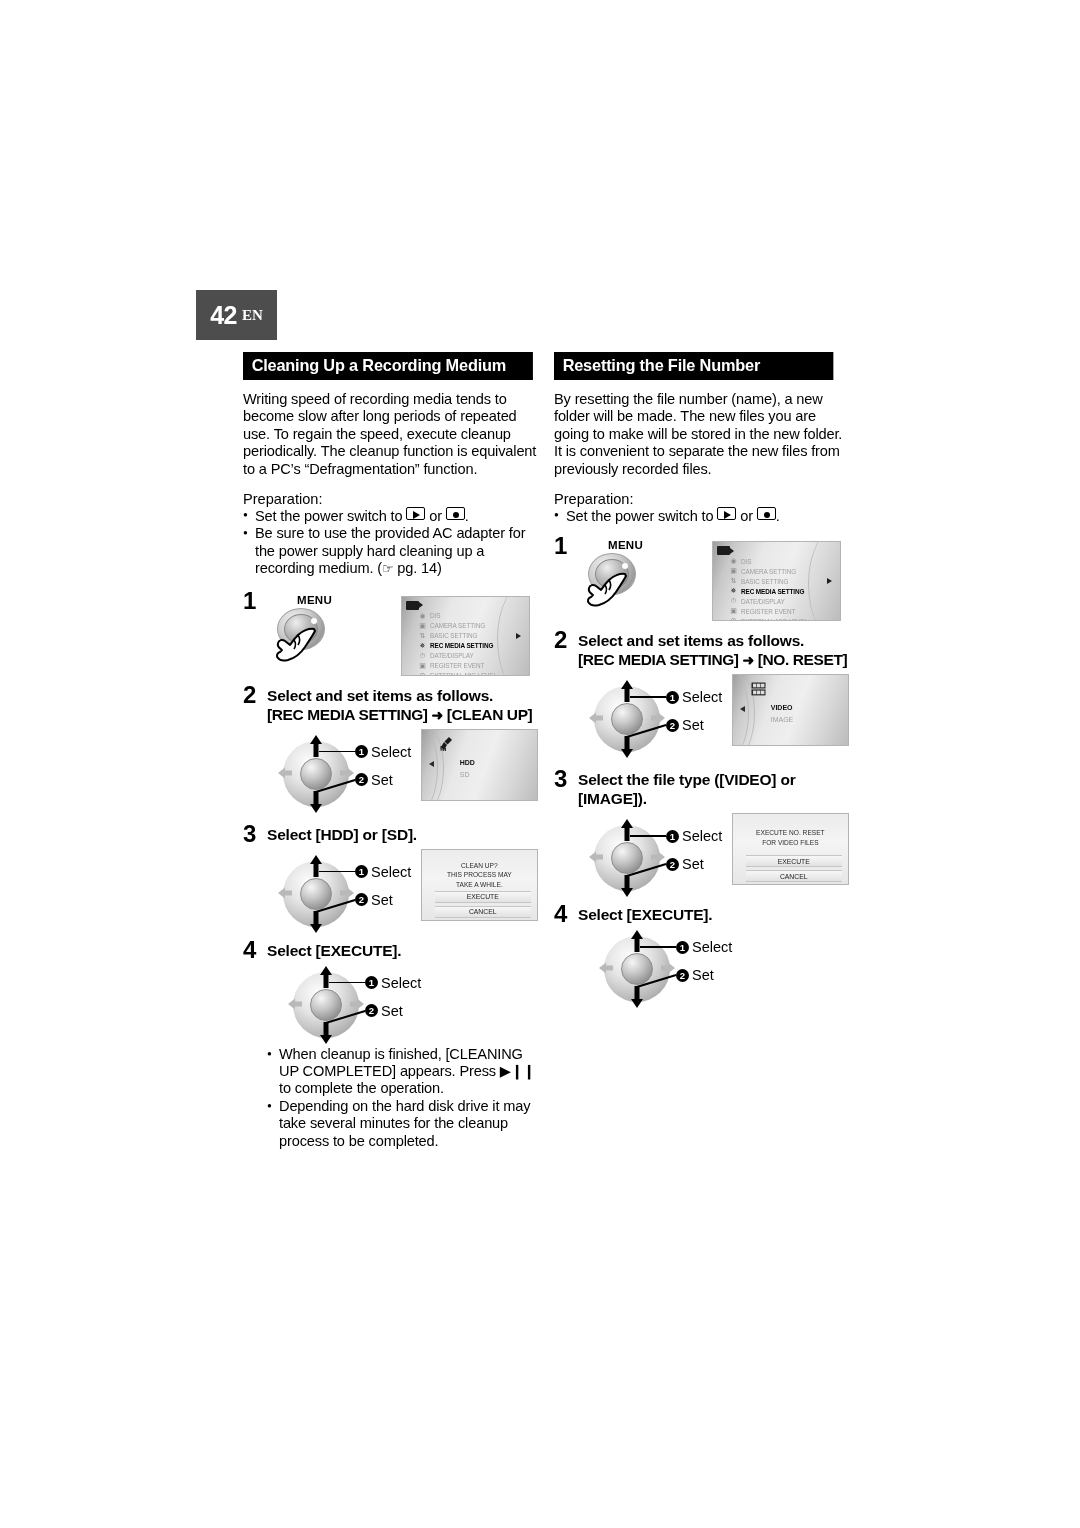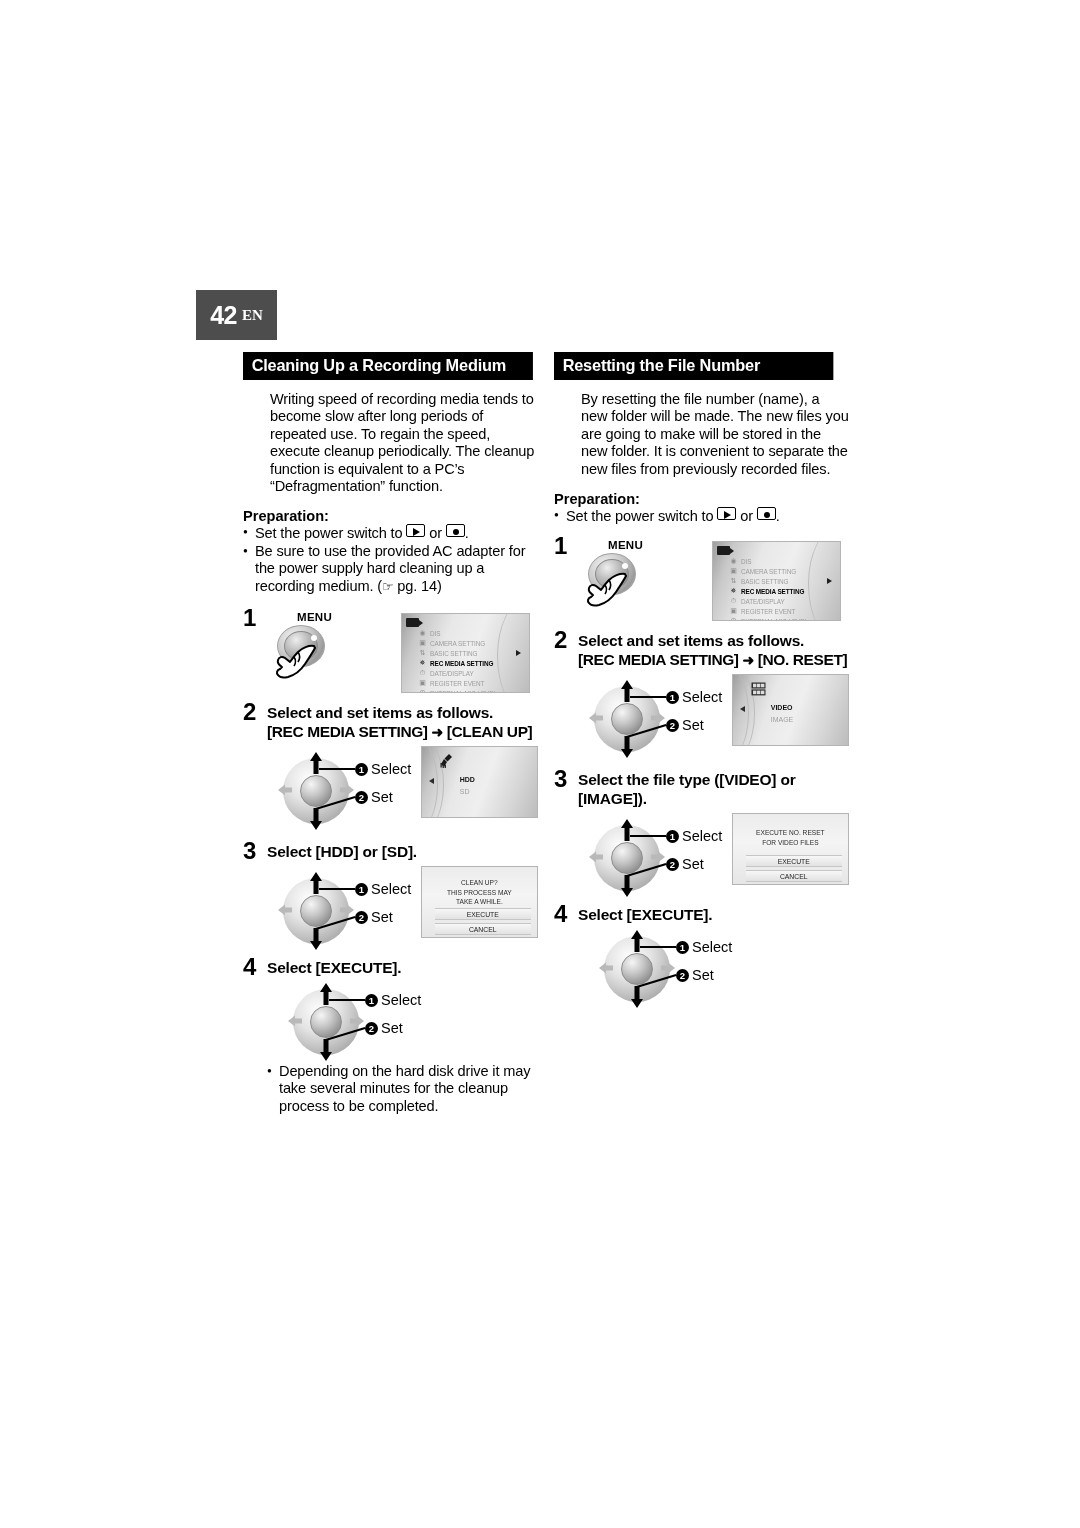--- a/index.html
+++ b/index.html
@@ -46,23 +46,22 @@
     font-size: 17px; font-weight: bold; letter-spacing: -0.2px;
     font-family: "Liberation Sans Narrow","Liberation Sans", sans-serif;
     transform: scaleX(0.96); transform-origin: left center;
     width: 302px;
   }
   #col-right .section-bar { width: 291px; }
 
   .body-text {
     font-size: 14.6px; line-height: 17.4px; margin-top: 11px;
     letter-spacing: -0.15px;
-    margin-left: 27px;
-  }
-  .prep-title { font-size: 14.6px; font-weight: bold; margin-top: 13px; }
+  }
+  .prep-title { font-size: 14.6px; font-weight: normal; margin-top: 13px; }
   ul.bullets { list-style: none; margin: 0; padding: 0; }
   ul.bullets li {
     font-size: 14.6px; line-height: 17.4px;
     padding-left: 12px; position: relative; letter-spacing: -0.15px;
   }
   ul.bullets li::before {
     content: "\25CF"; position: absolute; left: 0; top: -1px; font-size: 8px;
   }
 
   
@@ -434,20 +433,25 @@
           <span>Select</span>
         </div>
         <div class="leader" style="left:46px; top:44px; width:42px; transform:rotate(-17deg); transform-origin:right center"></div>
         <div class="joy-lbl" style="left:88px; top:37px">
           <span class="circnum">2</span>
           <span>Set</span>
         </div>
       </div>
 
       <ul class="bullets" style="margin-top:2px">
+        <li>
+          <span>When cleanup is finished, [CLEANING UP COMPLETED] appears. Press</span>
+          <span>▶❙❙</span>
+          <span>to complete the operation.</span>
+        </li>
         <li>Depending on the hard disk drive it may take several minutes for the cleanup process to be completed.</li>
       </ul>
     </div>
   </div>
 </div>
 
 <div class="col" id="col-right">
 
   <div class="section-bar">Resetting the File Number</div>
 

